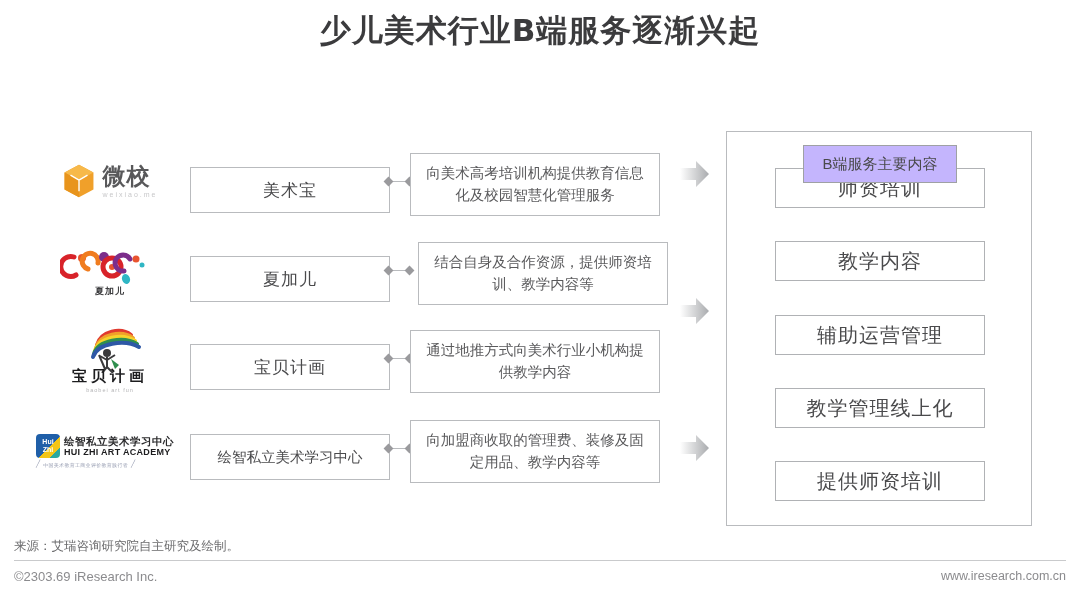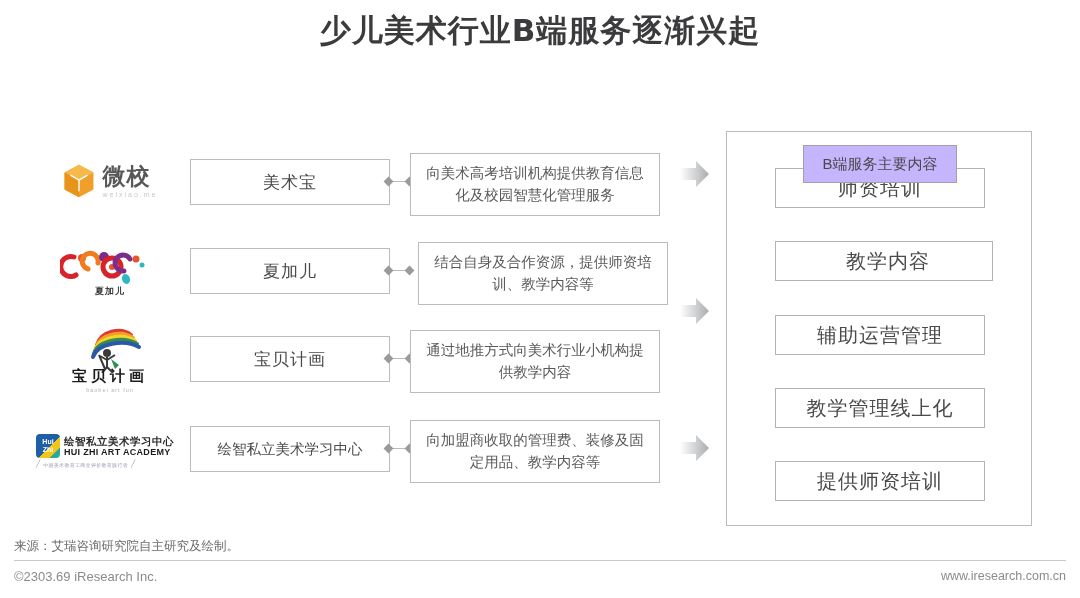--- a/index.html
+++ b/index.html
@@ -15,21 +15,21 @@
     font-family:"DejaVu Sans","Liberation Sans",sans-serif;
   }
   .logo-cell{
     position:absolute;left:30px;width:160px;height:78px;
     display:flex;align-items:center;justify-content:center;
   }
   .name-box{
     position:absolute;left:190px;width:198px;height:44px;
     border:1px solid #b9bbbe;background:#fff;
     display:flex;align-items:center;justify-content:center;
-    font-size:17px;color:#4a4a4c;letter-spacing:1px;
+    font-size:17px;color:#4a4a4c;letter-spacing:1px;margin-top:8px;
   }
   .name-box.small{font-size:14.5px;letter-spacing:0px;}
   .desc-box{
     position:absolute;left:410px;width:250px;
     border:1px solid #b9bbbe;background:#fff;
     padding:8px 12px;box-sizing:border-box;
     font-size:14.5px;line-height:1.55;color:#5a5a5c;text-align:center;
   }
   .connector{
     position:absolute;height:1px;background:#b9bbbe;left:388px;width:22px;
@@ -217,21 +217,21 @@
     <stop offset="0%" stop-color="#ffffff"></stop>
         <stop offset="100%" stop-color="#a9abae"></stop>
       </linearGradient>
     </defs>
   <polygon points="0,8 16,8 16,1 29,14 16,27 16,20 0,20" fill="url(#ag3)"></polygon>
 </svg>
 
 <div class="panel"></div>
 <div class="panel-title">B端服务主要内容</div>
 <div class="panel-item" style="top:168px;">师资培训</div>
-<div class="panel-item" style="top:241px;padding-left:8px;">教学内容</div>
+<div class="panel-item" style="top:241px;">教学内容</div>
 <div class="panel-item" style="top:315px;">辅助运营管理</div>
 <div class="panel-item" style="top:388px;">教学管理线上化</div>
 <div class="panel-item" style="top:461px;">提供师资培训</div>
 
 <div class="source">来源：艾瑞咨询研究院自主研究及绘制。</div>
 <div class="foot-rule"></div>
 <div class="copyright">©2303.69 iResearch Inc.</div>
 <div class="weburl">www.iresearch.com.cn</div>
 
 </body></html>

